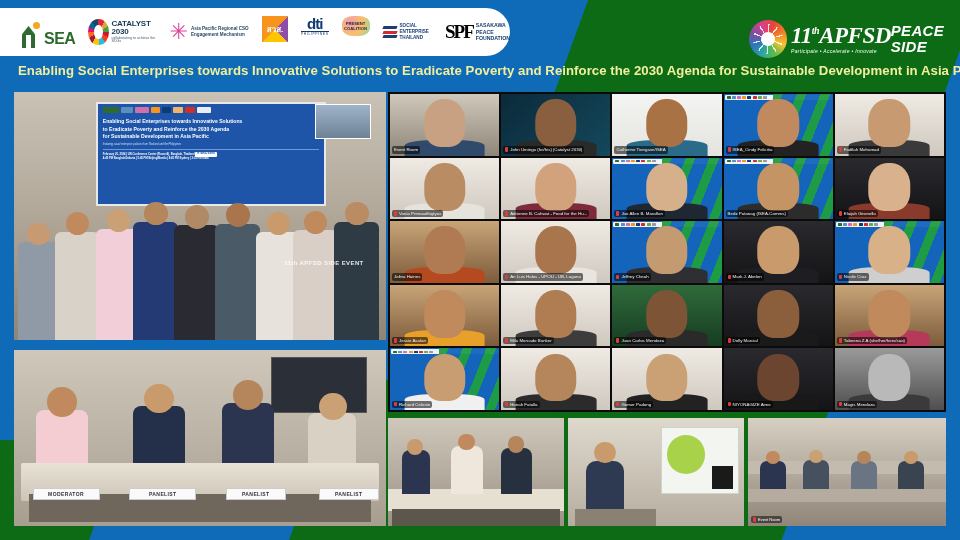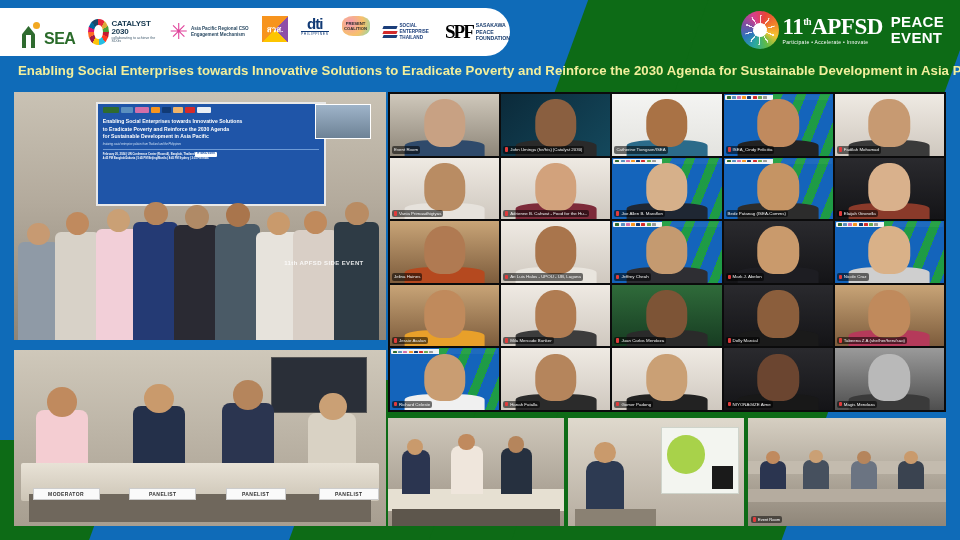--- a/index.html
+++ b/index.html
@@ -133,22 +133,22 @@
 
   .logo-spf { display:flex; align-items:center; gap:3px; }
   .spf-mark {
     font-size:19px; font-weight:700; color:#000000;
     font-family:"Liberation Serif", serif; letter-spacing:-2px;
   }
   .spf-txt { font-size:5.2px; font-weight:800; color:#173b6d; line-height:1.3; }
 
   
   .apfsd-block {
-    position:absolute; right: 16px; top: 11px;
-    display:flex; align-items:center; gap:8px; z-index:7;
+    position:absolute; right: 16px; top: 20px;
+    display:flex; align-items:center; gap:0; z-index:7;font-style:italic;
   }
   .apfsd-logo { display:flex; align-items:center; gap:4px; }
   .apfsd-swirl {
     width:38px; height:38px; border-radius:50%;
     background: conic-gradient(from 20deg, #e8443a, #f07f2a, #f5c431, #5fbb46,
       #2aa8a0, #2d74bd, #7b4fa0, #d83f8e, #e8443a);
     position:relative;
   }
   .apfsd-swirl::after { content:''; position:absolute; inset:12px; background:#ffffff; border-radius:50%; }
   .apfsd-swirl::before {
@@ -351,21 +351,21 @@
   <div class="apfsd-block">
     <div class="apfsd-logo">
       <div class="apfsd-swirl"></div>
       <div class="apfsd-words">
         <div class="apfsd-main"><span>11</span><sup>th</sup><span>APFSD</span></div>
         <div class="apfsd-tag">Participate • Accelerate • Innovate</div>
       </div>
     </div>
     <div class="side-event">
       <div>PEACE</div>
-      <div>EVENT</div>
+      <div>SIDE</div>
     </div>
   </div>
 
   <div class="main-title">Enabling Social Enterprises towards Innovative Solutions to Eradicate Poverty and Reinforce the 2030 Agenda for Sustainable Development in Asia Pacific</div>
 
   <div class="frame photo-group">
     <div class="pg-wall"></div>
 
     <div class="pg-screen">
       <div class="pgs-logos">

